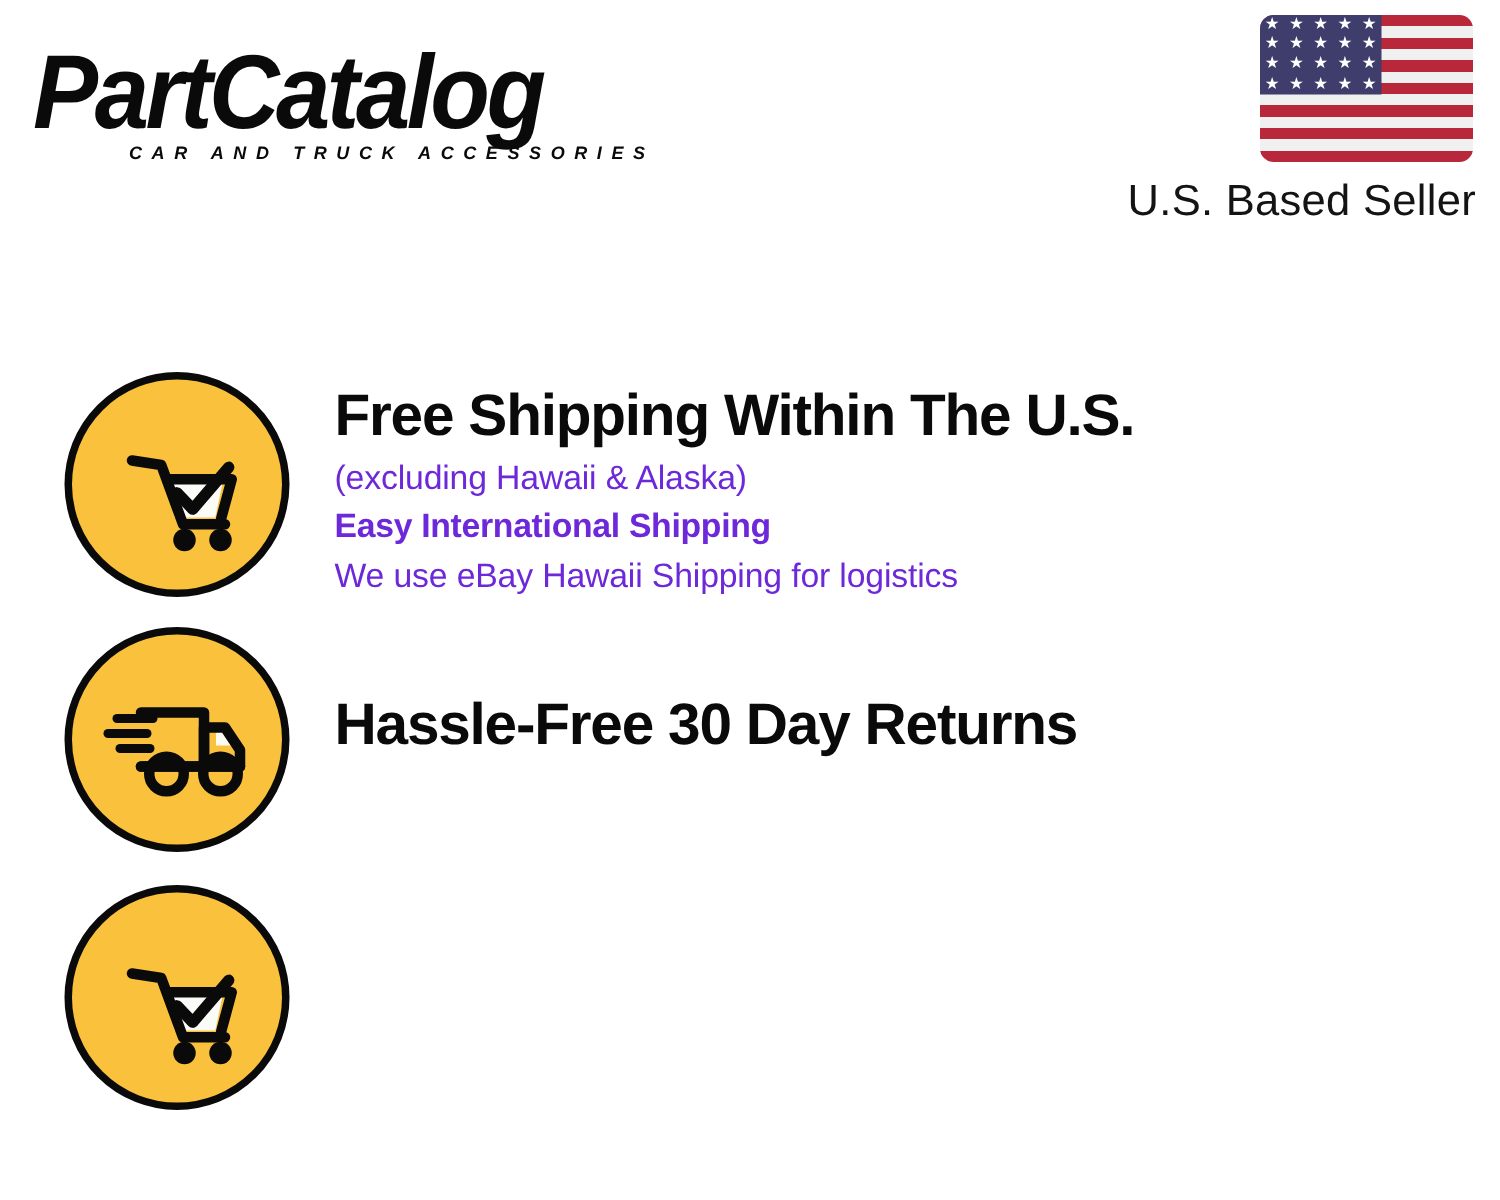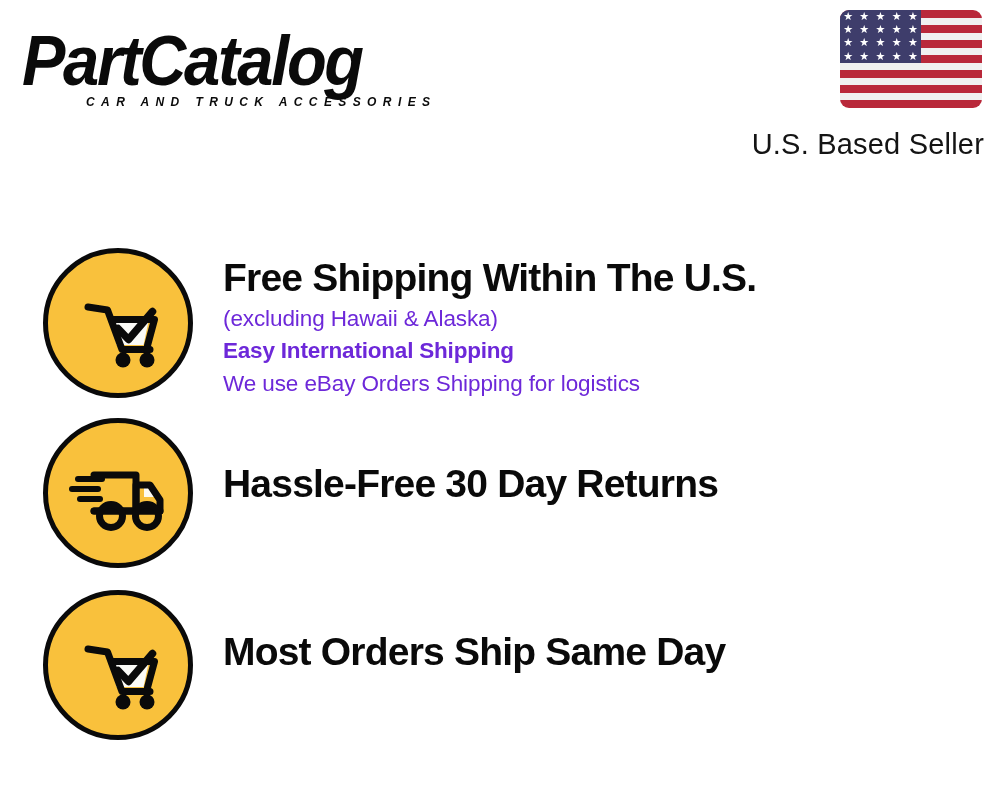--- a/index.html
+++ b/index.html
@@ -112,21 +112,20 @@
     position: absolute;
     right: 16px;
     top: 117px;
     font-family: "Liberation Sans", sans-serif;
     font-size: 29px;
     font-weight: 400;
     color: #141414;
     letter-spacing: 0.2px;
     white-space: nowrap;
     line-height: 34px;
-    margin-top: 10px;
   }
 
   
   #features {
     position: absolute;
     left: 0;
     top: 230px;
     width: 1000px;
     height: 520px;
   }
@@ -247,21 +246,21 @@
           <path d="M52 53.5 L62.5 64.5 L86.5 36.5" fill="none" stroke="#0A0A0A" stroke-width="7.5" stroke-linecap="round" stroke-linejoin="round"></path>
 
           <circle cx="57" cy="85" r="7.5" fill="#0A0A0A"></circle>
           <circle cx="81" cy="85" r="7.5" fill="#0A0A0A"></circle>
         </svg>
       </div>
       <div class="feature-text">
         <div class="feature-title">Free Shipping Within The U.S.</div>
         <div class="feature-sub plain">(excluding Hawaii &amp; Alaska)</div>
         <div class="feature-sub bold">Easy International Shipping</div>
-        <div class="feature-sub plain">We use eBay Orders Shipping for logistics</div>
+        <div class="feature-sub plain">We use eBay Hawaii Shipping for logistics</div>
       </div>
     </div>
 
     <div class="feature-row" id="feature-row-1">
       <div class="feature-icon">
         <svg width="108" height="80" viewBox="0 0 108 80" aria-hidden="true">
 
           <path d="M14 26 H38" stroke="#0A0A0A" stroke-width="6" stroke-linecap="round"></path>
           <path d="M8 36 H34" stroke="#0A0A0A" stroke-width="6" stroke-linecap="round"></path>
           <path d="M16 46 H36" stroke="#0A0A0A" stroke-width="6" stroke-linecap="round"></path>
@@ -287,19 +286,16 @@
       <div class="feature-icon">
         <svg width="104" height="96" viewBox="0 0 104 96" aria-hidden="true">
           <path d="M44.5 44 L83 44 L77.5 70 L50.5 70 Z" fill="#FBFBF7"></path>
           <path d="M22 32 L41.5 35 L56 74.5 L84 74.5" fill="none" stroke="#0A0A0A" stroke-width="7" stroke-linecap="round" stroke-linejoin="round"></path>
           <path d="M45.5 44.5 L88.5 44.5 L81.5 70.5" fill="none" stroke="#0A0A0A" stroke-width="7" stroke-linecap="round" stroke-linejoin="round"></path>
           <path d="M52 53.5 L62.5 64.5 L86.5 36.5" fill="none" stroke="#0A0A0A" stroke-width="7.5" stroke-linecap="round" stroke-linejoin="round"></path>
           <circle cx="57" cy="85" r="7.5" fill="#0A0A0A"></circle>
           <circle cx="81" cy="85" r="7.5" fill="#0A0A0A"></circle>
         </svg>
       </div>
-      <div class="feature-text">
-        <div class="feature-title">Most Orders Ship Same Day</div>
-      </div>
     </div>
 
   </div>
 </div>
 
 </body></html>

